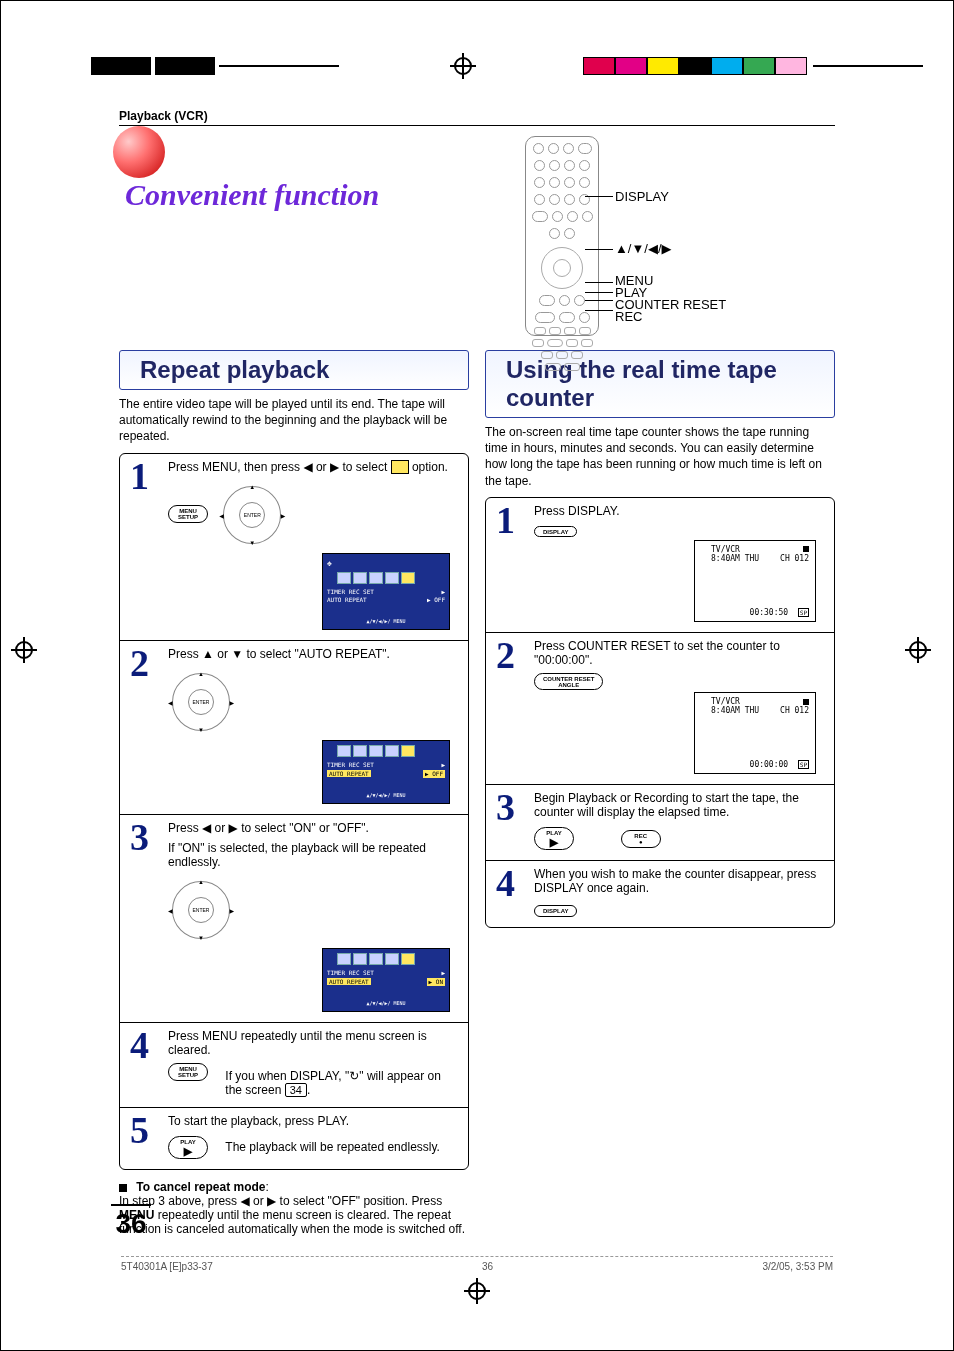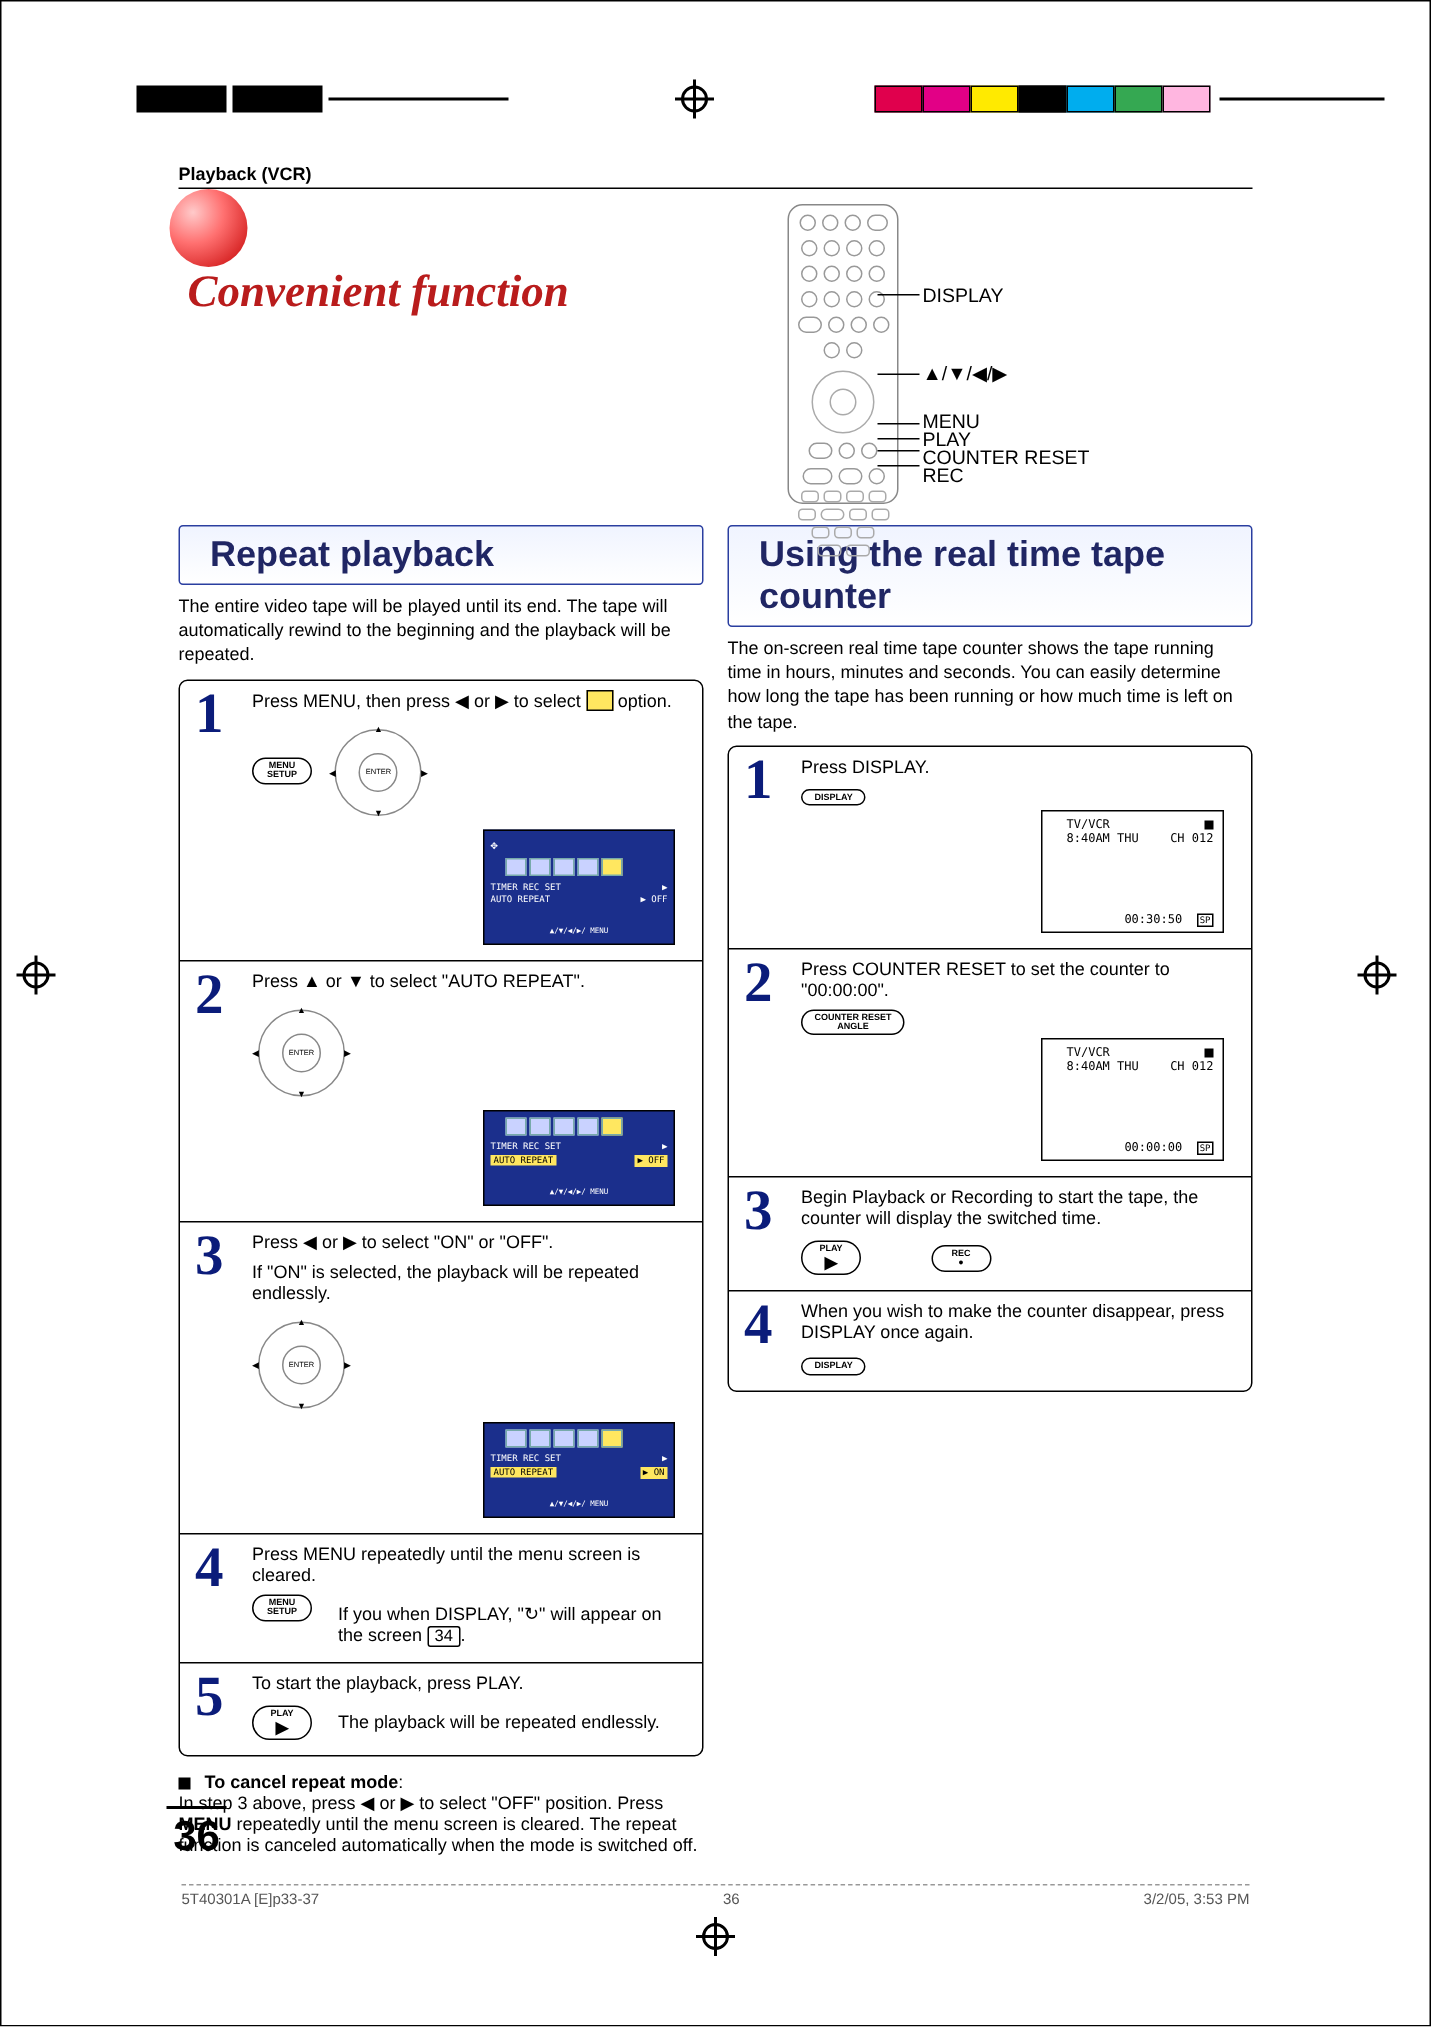--- a/index.html
+++ b/index.html
@@ -60,21 +60,21 @@
     font-weight: bold;
     margin-bottom: 2px;
   }
   .ruleline { border:0; border-top:1px solid #000; margin:2px 0 10px 0; }
 
   .hero { display:flex; justify-content:space-between; align-items:flex-start; }
   .hero-title {
     font-family: Georgia, "Times New Roman", serif;
     font-style: italic;
     font-size: 30px;
-    color: #b91c1c;
+    color: #6d28d9;
     font-weight: bold;
     position: relative;
     padding-left: 6px;
     margin-top: 42px;
   }
   .hero-orb {
     width: 52px; height:52px; border-radius:50%;
     background: radial-gradient(circle at 30% 30%, #ffcaca 0%, #ff7070 40%, #c30000 100%);
     position:absolute; left:-6px; top:-10px; z-index:-1;
   }
@@ -525,21 +525,21 @@
                   <span>00:00:00</span>
                   &nbsp;<span style="border:1px solid #000;padding:0 1px;font-size:6px">SP</span>
                 </div>
               </div>
             </div>
           </div>
 
           <div class="step">
             <div class="stepnum">3</div>
             <div class="stepbody">
-              <b>Begin Playback or Recording to start the tape, the counter will display the switched time.</b>
+              <b>Begin Playback or Recording to start the tape, the counter will display the elapsed time.</b>
               <div style="margin-top:8px">
                 <span class="btnicon small">
                   <span style="display:block">PLAY</span>
                   <span class="playtri">▶</span>
                 </span>
                 <span style="display:inline-block;width:40px"></span>
                 <span class="btnicon small">
                   <span style="display:block">REC</span>
                   <span>●</span>
                 </span>

